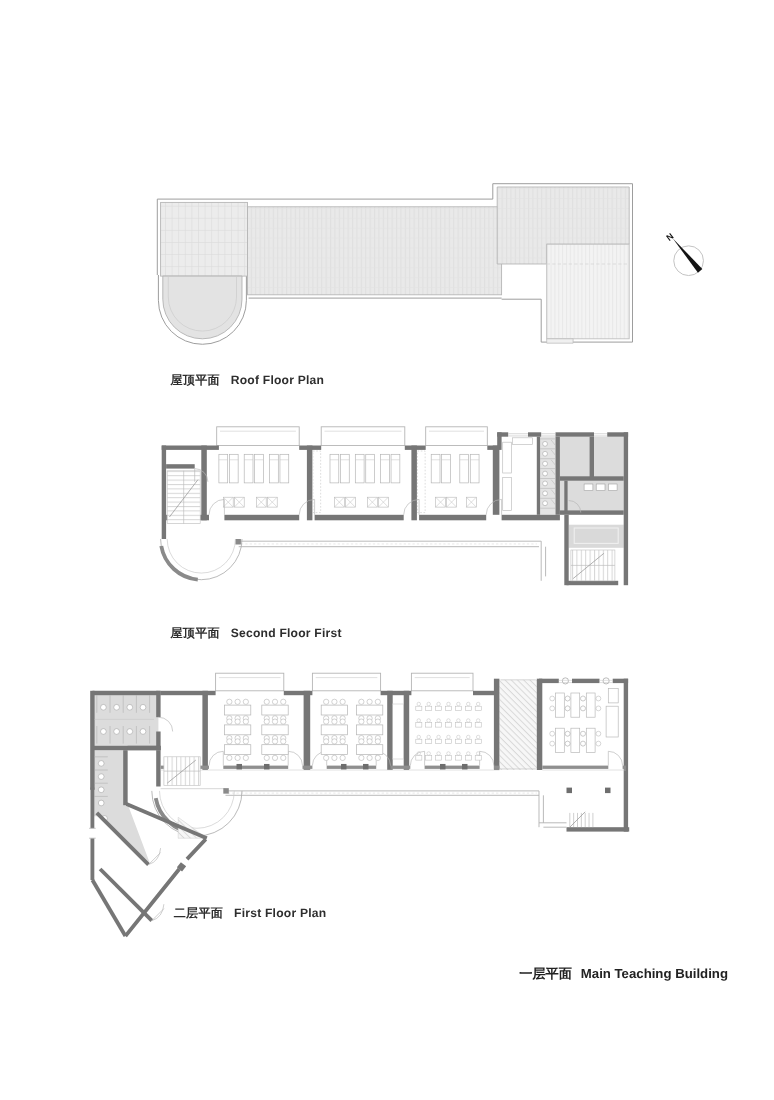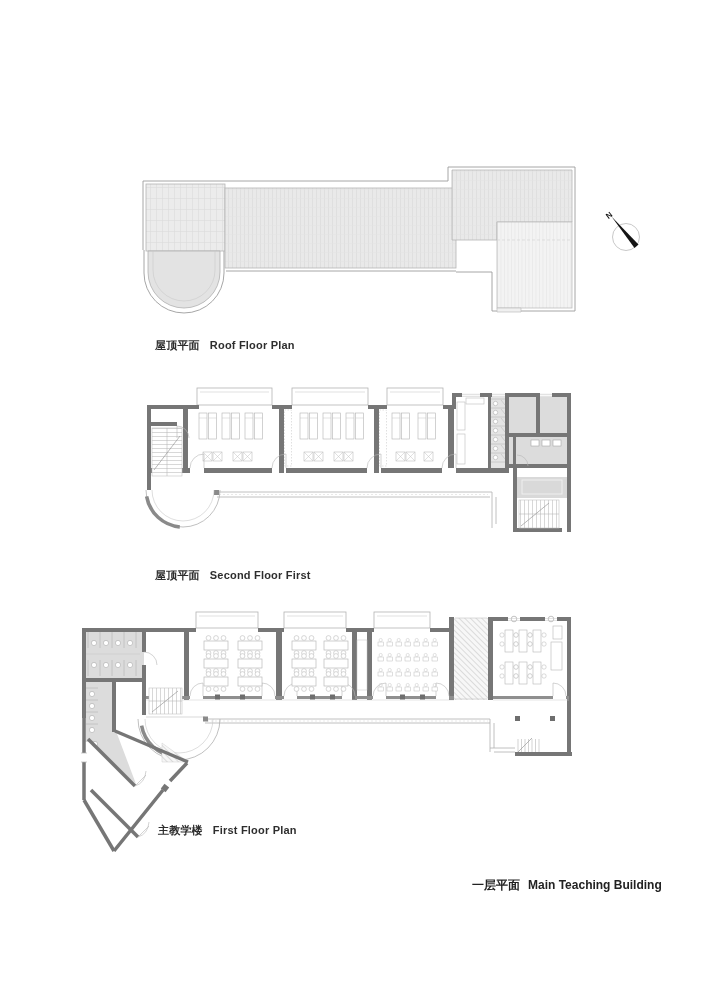--- a/index.html
+++ b/index.html
@@ -455,20 +455,20 @@
       <path d="M81,753 h6 M81,762 h6" stroke="#b5b5b5" stroke-width="0.7"></path>
       <rect x="162" y="785" width="6" height="6" fill="#767676" transform="rotate(-52 165 788)"></rect>
       <g fill="none" stroke="#b5b5b5" stroke-width="0.6">
         <path d="M135,786 Q145,783 146,771 M135,786 L146,775"></path>
         <path d="M138,837 Q148,834 149,822 M138,837 L149,826"></path>
       </g>
     </g>
   </svg>
 
   <div class="plan-label" style="left:158px;top:823px">
-    <span class="zh">主教学楼</span><span class="en">First Floor Plan</span>
+    <span class="zh">二层平面</span><span class="en">First Floor Plan</span>
   </div>
 
   <div class="sheet-caption" style="left:472px;top:877px">
     <span class="zh">一层平面</span><span class="en">Main Teaching Building</span>
   </div>
 
 </div>
 
 </body></html>

